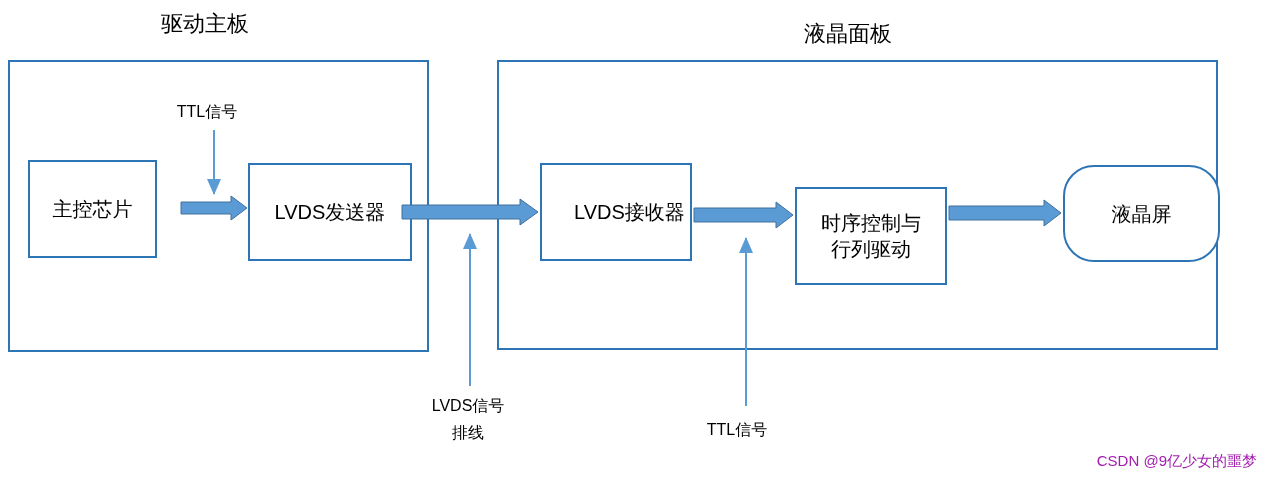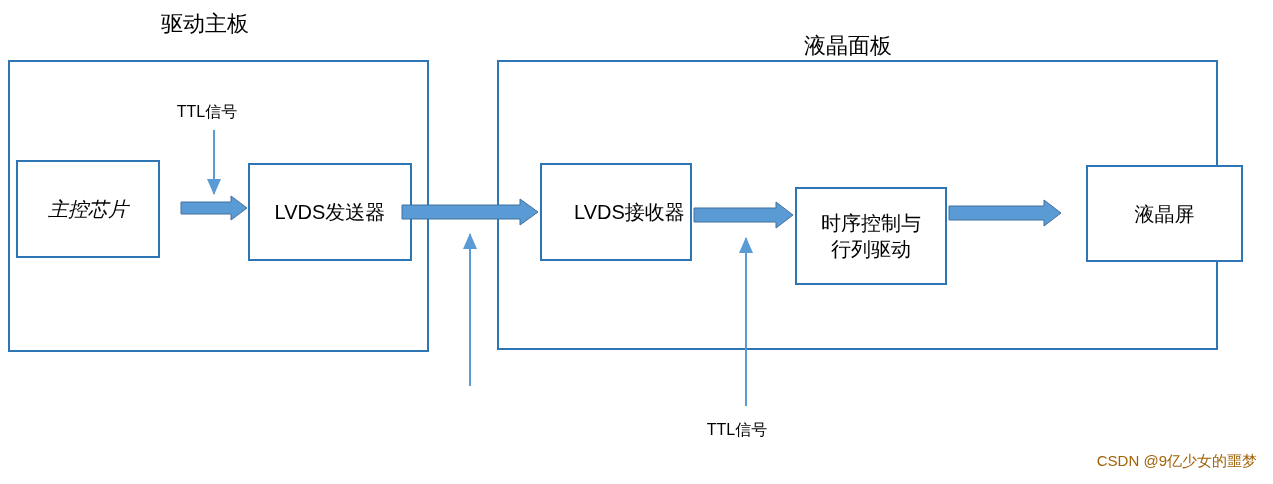--- a/index.html
+++ b/index.html
@@ -45,53 +45,55 @@
     position: absolute;
     left: 0; top: 0;
     z-index: 3;
     pointer-events: none;
   }
   .watermark {
     position: absolute;
     right: 16px;
     top: 452px;
     font-size: 15px;
-    color: #a16207;
+    color: #a21caf;
     z-index: 2;
   }
 </style>
 </head>
 <body>
 
 <div class="canvas">
 
   <div class="label title" style="left:130px; top:10px; width:150px;">驱动主板</div>
-  <div class="label title" style="left:773px; top:32px; width:150px;">液晶面板</div>
+  <div class="label title" style="left:773px; top:20px; width:150px;">液晶面板</div>
 
   <div class="group-box" style="left:8px; top:60px; width:421px; height:292px;"></div>
   <div class="group-box" style="left:497px; top:60px; width:721px; height:290px;"></div>
 
-  <div class="node" style="left:16px; top:160px; width:144px; height:98px;font-style:italic;">
+  <div class="node" style="left:28px; top:160px; width:129px; height:98px;">
     <span>主控芯片</span>
   </div>
   <div class="node" style="left:248px; top:163px; width:164px; height:98px;">
     <span>LVDS发送器</span>
   </div>
   <div class="node" style="left:540px; top:163px; width:152px; height:98px;padding-left:27px;">
     <span>LVDS接收器</span>
   </div>
   <div class="node" style="left:795px; top:163px; width:152px; height:98px;margin-top:24px;">
     <span>时序控制与
 行列驱动</span>
   </div>
-  <div class="node" style="left:1086px; top:165px; width:157px; height:97px;">
+  <div class="node" style="left:1063px; top:165px; width:157px; height:97px;border-radius:31px;">
     <span>液晶屏</span>
   </div>
 
   <div class="label" style="left:142px; top:98px; width:130px;">TTL信号</div>
+  <div class="label" style="left:398px; top:392px; width:140px;">LVDS信号
+排线</div>
   <div class="label" style="left:672px; top:416px; width:130px;">TTL信号</div>
 
   <svg class="arrows" width="1273" height="484" viewBox="0 0 1273 484">
     <defs>
       <marker id="thin-head" markerWidth="9" markerHeight="8" refX="7.5" refY="3.5" orient="auto" markerUnits="strokeWidth">
         <path d="M0,0 L8,3.5 L0,7 Z" fill="#5b9bd5"></path>
       </marker>
     </defs>
 
     <polygon points="181,202 231,202 231,196 247,208 231,220 231,214 181,214" fill="#5b9bd5" stroke="#41719c" stroke-width="1"></polygon>

